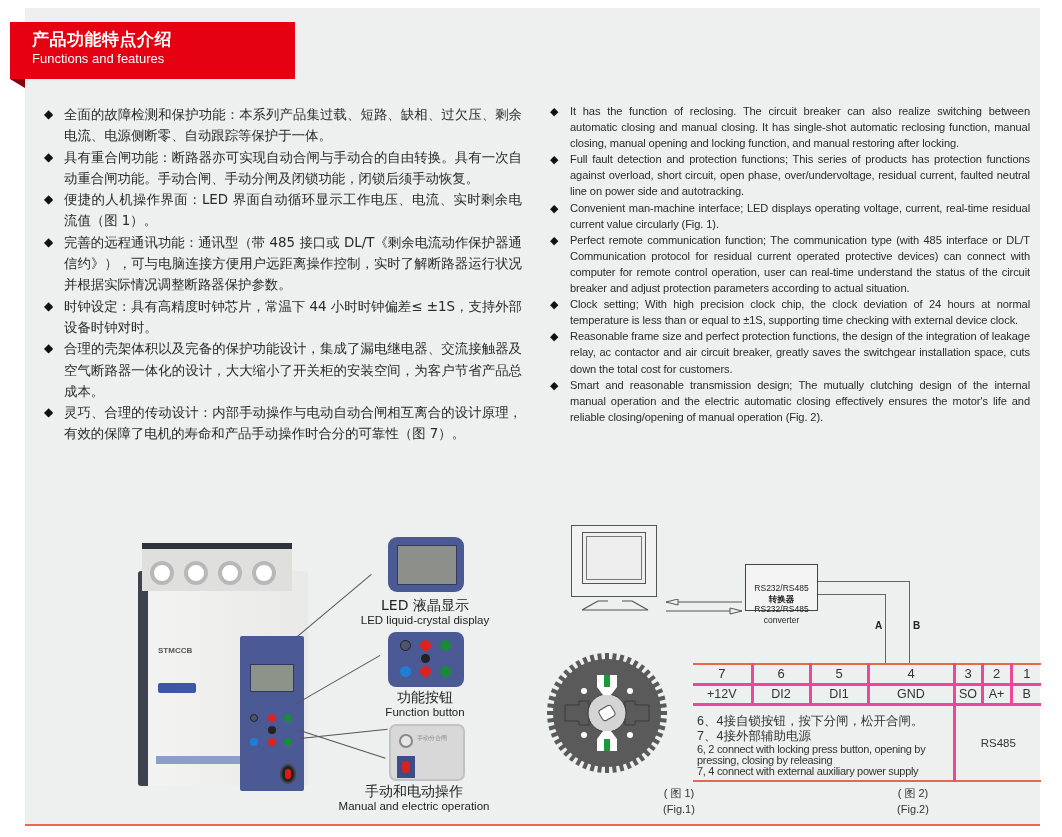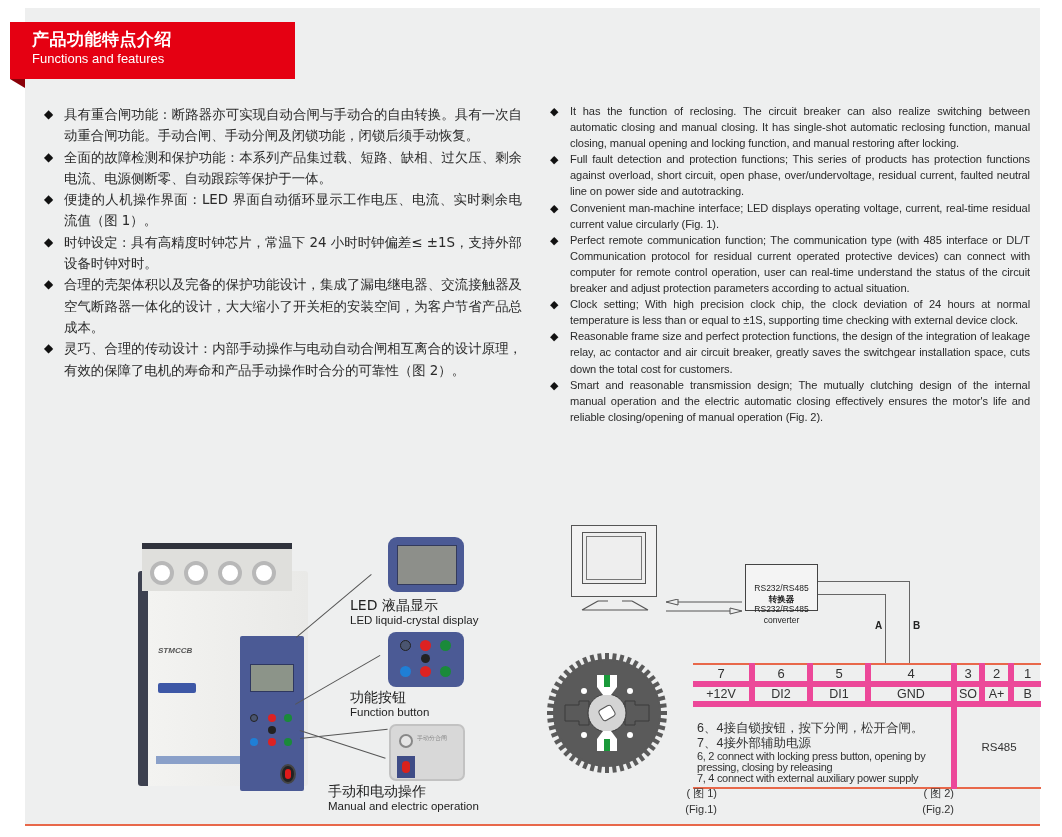--- a/index.html
+++ b/index.html
@@ -18,21 +18,21 @@
   
   .list { position: absolute; list-style: none; }
   .list li { position: relative; padding-left: 22px; text-align: justify; }
   .list li::before { content: "\25C6"; position: absolute; left: 2px; top: 0; color: #111; }
   .list-zh { left: 42px; top: 104px; width: 480px; font-size: 13.4px; line-height: 21.3px; }
   .list-zh li::before { font-size: 12px; }
   .list-en { left: 548px; top: 103px; width: 482px; font-size: 11.1px; line-height: 16.1px; font-family: "Liberation Sans", sans-serif; letter-spacing: -0.1px; }
   .list-en li::before { font-size: 11px; }
 
   
-  .product { position: absolute; left: 132px; top: 543px; width: 210px; height: 245px; font-style: italic; }
+  .product { position: absolute; left: 132px; top: 543px; width: 210px; height: 245px; }
   .breaker-body { position: absolute; left: 6px; top: 28px; width: 170px; height: 215px; background: linear-gradient(90deg,#3d4150 0 10px,#f3f3f1 10px,#e9e9e7 100%); border-radius: 3px; }
   .breaker-top { position: absolute; left: 10px; top: 0; width: 150px; height: 48px; background: #dfdfdc; border-top: 6px solid #2f323c; }
   .terminal { position: absolute; top: 12px; width: 24px; height: 24px; border-radius: 50%; background: #fff; border: 4px solid #b8b8b8; }
   .blue-panel { position: absolute; left: 102px; top: 65px; width: 64px; height: 155px; background: #4b5a95; border-radius: 2px; }
   .lcd-small { position: absolute; left: 10px; top: 28px; width: 44px; height: 28px; background: #8c9489; border: 1px solid #2e3760; }
   .btn-dot { position: absolute; width: 8px; height: 8px; border-radius: 50%; }
   .toggle { position: absolute; left: 40px; top: 128px; width: 16px; height: 20px; border-radius: 50%; background: #222; border: 2px solid #444; }
   .toggle::after { content: ""; position: absolute; left: 3px; top: 3px; width: 6px; height: 10px; border-radius: 3px; background: #e01a1a; }
   .brand { position: absolute; left: 20px; top: 75px; font-size: 8px; color: #555; font-family: "Liberation Sans", sans-serif; font-weight: bold; }
   .green-badge { position: absolute; left: 20px; top: 112px; width: 38px; height: 10px; background: #3d57a6; border-radius: 2px; }
@@ -42,66 +42,67 @@
 
   .zoom-lcd { position: absolute; left: 388px; top: 537px; width: 76px; height: 55px; background: #4b5a95; border-radius: 9px; }
   .zoom-lcd::after { content: ""; position: absolute; left: 9px; top: 8px; width: 58px; height: 38px; background: #8d8f8a; border: 1px solid #333a5c; }
   .zoom-btns { position: absolute; left: 388px; top: 632px; width: 76px; height: 55px; background: #4b5a95; border-radius: 8px; }
   .zoom-manual { position: absolute; left: 389px; top: 724px; width: 76px; height: 57px; background: #d8d8d8; border-radius: 7px; border: 2px solid #c2c2c2; }
   .zoom-manual .knob { position: absolute; left: 8px; top: 8px; width: 14px; height: 14px; border-radius: 50%; border: 2px solid #888; background: #e6e6e6; }
   .zoom-manual .label { position: absolute; left: 26px; top: 8px; font-size: 6px; color: #888; }
   .zoom-manual .sw { position: absolute; left: 6px; top: 30px; width: 18px; height: 22px; background: #3f4c86; }
   .zoom-manual .sw::after { content: ""; position: absolute; left: 5px; top: 5px; width: 8px; height: 12px; border-radius: 4px; background: #d9221c; }
 
-  .cap { position: absolute; white-space: nowrap; }
+  .cap { position: absolute; text-align: center; white-space: nowrap; }
   .cap .z { font-size: 14px; color: #222; line-height: 16px; }
   .cap .e { font-size: 11.5px; color: #222; line-height: 14px; font-family: "Liberation Sans", sans-serif; }
 
   
   .monitor { position: absolute; left: 571px; top: 525px; width: 86px; height: 72px; border: 1.5px solid #555; background: #f2f2f2; }
   .monitor .screen { position: absolute; left: 10px; top: 6px; width: 64px; height: 52px; border: 1.5px solid #555; background: #eee; }
   .monitor .screen::after { content: ""; position: absolute; left: 3px; top: 3px; right: 3px; bottom: 3px; border: 1px solid #777; }
   .monitor-base { position: absolute; left: 578px; top: 599px; width: 74px; height: 12px; }
   .converter { position: absolute; left: 745px; top: 564px; width: 73px; height: 47px; border: 1px solid #444; background: #f4f4f4; text-align: center; font-size: 8.5px; line-height: 10.6px; color: #222; font-family: "Liberation Sans", sans-serif; padding-top: 18px; }
   .wire { position: absolute; background: #666; }
   .wire-label { position: absolute; font-size: 10px; font-weight: bold; font-family: "Liberation Sans", sans-serif; color: #222; }
 
   .gear { position: absolute; left: 545px; top: 651px; width: 124px; height: 124px; }
 
   .pin-table { position: absolute; left: 693px; top: 663px; border-collapse: collapse; font-family: "Liberation Sans", sans-serif; color: #333; }
-  .pin-table td { border: 6px solid #ec4899; text-align: center; font-size: 12.5px; height: 20px; padding: 0 2px; }
+  .pin-table td { border: 3px solid #ec4899; text-align: center; font-size: 12.5px; height: 20px; padding: 0 2px; }
   .pin-table tr.num td { font-size: 13px; }
   .pin-table .top-rule td { border-top: 2px solid #e8684a; }
-  .pin-table .notes { text-align: left; font-size: 12px; line-height: 13px; vertical-align: top; padding: 14px 4px 3px 4px; border-bottom: 2px solid #e8684a; }
+  .pin-table .notes { text-align: left; font-size: 12px; line-height: 13px; vertical-align: top; padding: 8px 4px 3px 4px; border-bottom: 2px solid #e8684a; }
   .pin-table .notes .nz { font-size: 12.5px; line-height: 15px; }
   .pin-table .notes .ne { font-size: 11px; line-height: 11px; letter-spacing: -0.3px; }
   .pin-table .rs485 { border-bottom: 2px solid #e8684a; font-size: 11.5px; }
   .pin-table td.first { border-left: none; }
   .pin-table td.last { border-right: none; }
 
-  .fig { position: absolute; text-align: right; font-size: 11px; line-height: 16px; color: #333; font-family: "Liberation Sans", sans-serif; margin-left: 16px; }
+  .fig { position: absolute; text-align: center; font-size: 11px; line-height: 16px; color: #333; font-family: "Liberation Sans", sans-serif; }
 </style>
 </head>
 <body>
 
 <div class="panel"></div>
 
 <div class="ribbon">
   <div class="zh">产品功能特点介绍</div>
   <div class="en">Functions and features</div>
 </div>
 <div class="ribbon-fold"></div>
 
 <ul class="list list-zh">
+  <li>全面的故障检测和保护功能：本系列产品集过载、短路、缺相、过欠压、剩余电流、电源侧断零、自动跟踪等保护于一体。</li>
   <li>具有重合闸功能：断路器亦可实现自动合闸与手动合的自由转换。具有一次自动重合闸功能。手动合闸、手动分闸及闭锁功能，闭锁后须手动恢复。</li>
-  <li>全面的故障检测和保护功能：本系列产品集过载、短路、缺相、过欠压、剩余电流、电源侧断零、自动跟踪等保护于一体。</li>
   <li>便捷的人机操作界面：LED 界面自动循环显示工作电压、电流、实时剩余电流值（图 1）。</li>
-  <li>时钟设定：具有高精度时钟芯片，常温下 24 小时时钟偏差≤ ±1S，支持外部设备时钟对时。</li>
+  <li>完善的远程通讯功能：通讯型（带 485 接口或 DL/T《剩余电流动作保护器通信约》），可与电脑连接方便用户远距离操作控制，实时了解断路器运行状况并根据实际情况调整断路器保护参数。</li>
+  <li>时钟设定：具有高精度时钟芯片，常温下 44 小时时钟偏差≤ ±1S，支持外部设备时钟对时。</li>
   <li>合理的壳架体积以及完备的保护功能设计，集成了漏电继电器、交流接触器及空气断路器一体化的设计，大大缩小了开关柜的安装空间，为客户节省产品总成本。</li>
-  <li>灵巧、合理的传动设计：内部手动操作与电动自动合闸相互离合的设计原理，有效的保障了电机的寿命和产品手动操作时合分的可靠性（图 2）。</li>
+  <li>灵巧、合理的传动设计：内部手动操作与电动自动合闸相互离合的设计原理，有效的保障了电机的寿命和产品手动操作时合分的可靠性（图 7）。</li>
 </ul>
 
 <ul class="list list-en">
   <li>It has the function of reclosing. The circuit breaker can also realize switching between automatic closing and manual closing. It has single-shot automatic reclosing function, manual closing, manual opening and locking function, and manual restoring after locking.</li>
   <li>Full fault detection and protection functions; This series of products has protection functions against overload, short circuit, open phase, over/undervoltage, residual current, faulted neutral line on power side and autotracking.</li>
   <li>Convenient man-machine interface; LED displays operating voltage, current, real-time residual current value circularly (Fig. 1).</li>
   <li>Perfect remote communication function; The communication type (with 485 interface or DL/T Communication protocol for residual current operated protective devices) can connect with computer for remote control operation, user can real-time understand the status of the circuit breaker and adjust protection parameters according to actual situation.</li>
   <li>Clock setting; With high precision clock chip, the clock deviation of 24 hours at normal temperature is less than or equal to ±1S, supporting time checking with external device clock.</li>
   <li>Reasonable frame size and perfect protection functions, the design of the integration of leakage relay, ac contactor and air circuit breaker, greatly saves the switchgear installation space, cuts down the total cost for customers.</li>
   <li>Smart and reasonable transmission design; The mutually clutching design of the internal manual operation and the electric automatic closing effectively ensures the motor's life and reliable closing/opening of manual operation (Fig. 2).</li>

